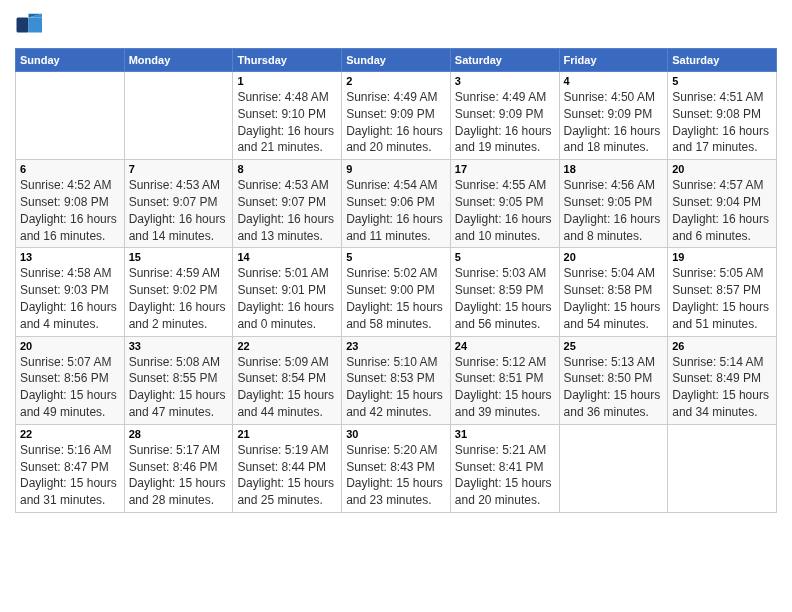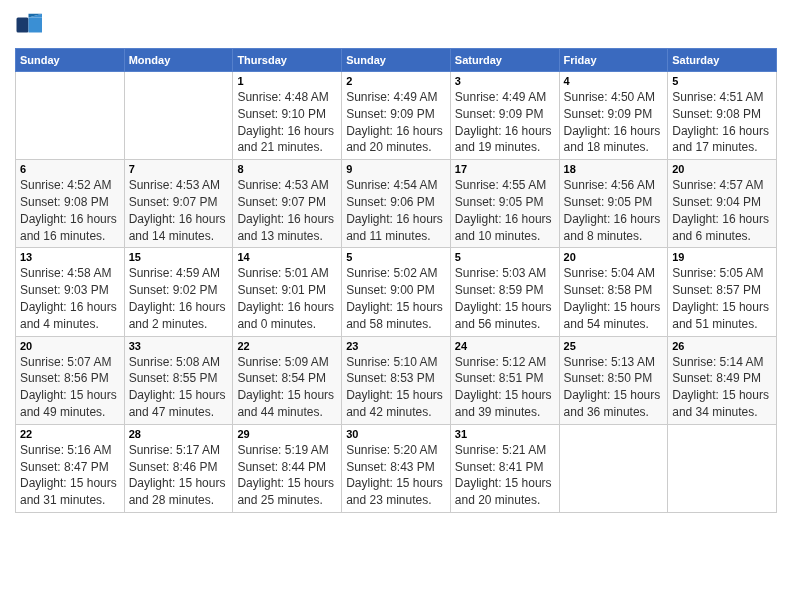--- a/index.html
+++ b/index.html
@@ -246,21 +246,21 @@
         <tr>
           <td>
             <div class="day-number">22</div>
             <div class="day-info">Sunrise: 5:16 AM<br>Sunset: 8:47 PM<br>Daylight: 15 hours and 31 minutes.</div>
           </td>
           <td>
             <div class="day-number">28</div>
             <div class="day-info">Sunrise: 5:17 AM<br>Sunset: 8:46 PM<br>Daylight: 15 hours and 28 minutes.</div>
           </td>
           <td>
-            <div class="day-number">29</div>
+            <div class="day-number">21</div>
             <div class="day-info">Sunrise: 5:19 AM<br>Sunset: 8:44 PM<br>Daylight: 15 hours and 25 minutes.</div>
           </td>
           <td>
             <div class="day-number">30</div>
             <div class="day-info">Sunrise: 5:20 AM<br>Sunset: 8:43 PM<br>Daylight: 15 hours and 23 minutes.</div>
           </td>
           <td>
             <div class="day-number">31</div>
             <div class="day-info">Sunrise: 5:21 AM<br>Sunset: 8:41 PM<br>Daylight: 15 hours and 20 minutes.</div>
           </td>

